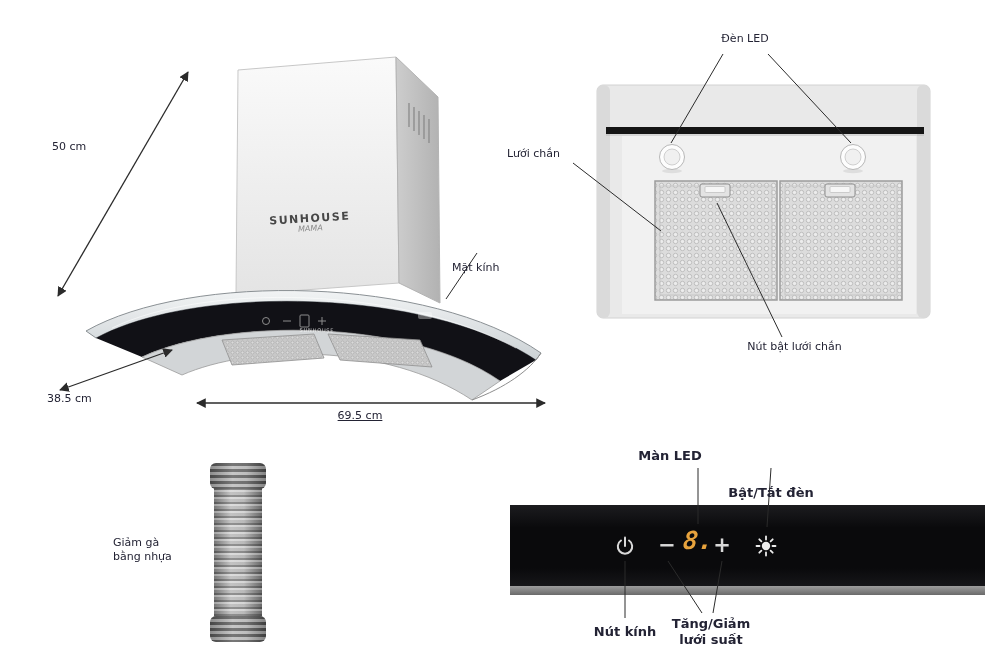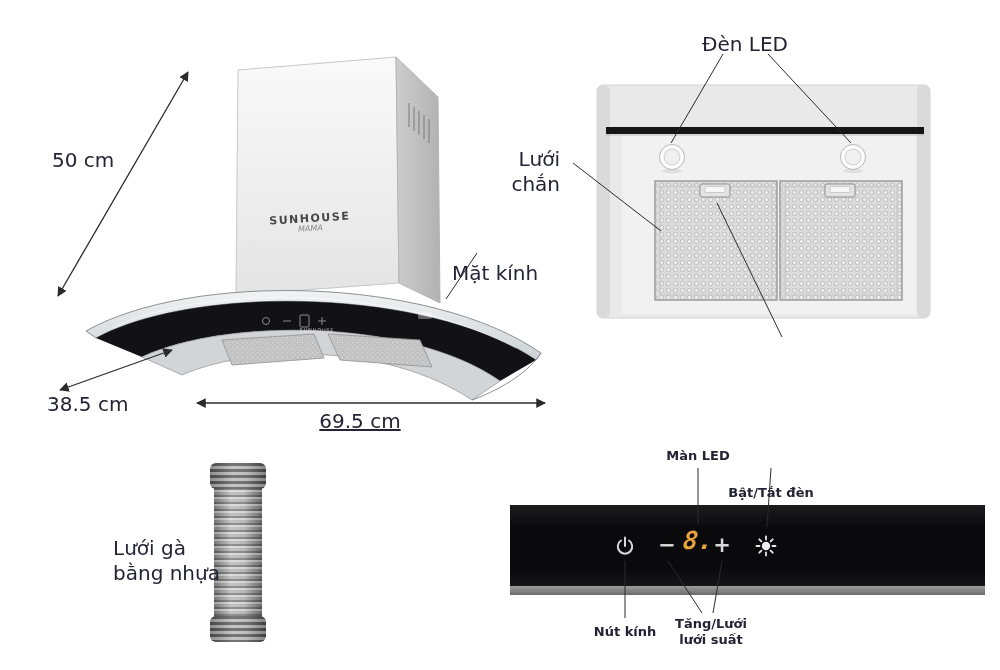--- a/index.html
+++ b/index.html
@@ -1,21 +1,21 @@
 <!DOCTYPE html>
 <html><head>
 <meta charset="utf-8">
 <style>
   html,body{margin:0;padding:0;background:#ffffff;}
   #stage{
     position:relative;width:1000px;height:670px;background:#ffffff;overflow:hidden;
     font-family:"DejaVu Sans","Liberation Sans",sans-serif;color:#232334;
   }
   #draw{position:absolute;left:0;top:0;z-index:3;pointer-events:none;}
-  .lbl{position:absolute;z-index:6;font-size:20px;color:#232334;line-height:1.25;}
+  .lbl{position:absolute;z-index:6;font-size:11px;color:#232334;line-height:1.25;}
   .lbl.bold{font-weight:bold;font-size:13px;}
   .center{text-align:center;}
   .right{text-align:right;}
   
   .brand{position:absolute;left:258px;top:212px;width:104px;z-index:6;text-align:center;
          transform:rotate(-3.5deg);}
   .brand .main{font-size:11px;font-weight:bold;letter-spacing:1.5px;color:#474747;}
   .brand .sub{font-size:8px;font-style:italic;color:#8a8a8a;margin-top:-1px;}
   .band-brand{position:absolute;left:282px;top:327px;width:70px;z-index:6;text-align:center;
               font-size:5px;letter-spacing:.8px;color:rgba(255,255,255,.75);transform:rotate(1deg);}
@@ -159,33 +159,34 @@
       <line x1="722" y1="561" x2="713" y2="613" stroke="#2b2b2b"></line>
     </g>
   </svg>
 
   <div class="brand">
     <div class="main">SUNHOUSE</div>
     <div class="sub">MAMA</div>
   </div>
   <div class="band-brand">SUNHOUSE</div>
 
-  <div class="lbl" style="left:52px;top:148px;">50 cm</div>
+  <div class="lbl" style="left:52px;top:140px;">50 cm</div>
   <div class="lbl" style="left:47px;top:392px;">38.5 cm</div>
   <div class="lbl center" style="left:310px;top:409px;width:100px;text-decoration:underline;">69.5 cm</div>
   <div class="lbl" style="left:452px;top:228px;margin-top:33px;">Mặt kính</div>
 
   <div class="lbl center" style="left:695px;top:32px;width:100px;">Đèn LED</div>
   <div class="lbl right" style="left:478px;top:147px;width:82px;">Lưới chắn</div>
+  <div class="lbl center" style="left:712px;top:340px;width:165px;">Nút bật lưới chắn</div>
 
   <div class="duct"></div>
   <div class="duct-cap cap-top"></div>
   <div class="duct-cap cap-bottom"></div>
   <div class="lbl" style="left:113px;top:536px;">
-    <div>Lưới gà</div>
+    <div>Giảm gà</div>
     <div>bằng nhựa</div>
   </div>
 
   <div class="panel">
     <svg class="pc" style="left:103px;top:29px;" width="24" height="24" viewBox="0 0 24 24">
       <path d="M8,6.5 A7.2,7.2 0 1 0 16,6.5" fill="none" stroke="#d9d9d9" stroke-width="2" stroke-linecap="round"></path>
       <line x1="12" y1="3.5" x2="12" y2="12" stroke="#d9d9d9" stroke-width="2" stroke-linecap="round"></line>
     </svg>
     <div class="pc sign" style="left:146px;top:29px;">−</div>
     <div class="pc seg" style="left:173px;top:23px;">8.</div>
@@ -199,21 +200,21 @@
           <line x1="18.5" y1="12" x2="21.5" y2="12"></line>
         <line x1="5.3" y1="5.3" x2="7.4" y2="7.4"></line>
           <line x1="16.6" y1="16.6" x2="18.7" y2="18.7"></line>
         <line x1="5.3" y1="18.7" x2="7.4" y2="16.6"></line>
           <line x1="16.6" y1="7.4" x2="18.7" y2="5.3"></line>
       </g>
     </svg>
   </div>
   <div class="panel-strip"></div>
 
-  <div class="lbl bold center" style="left:656px;top:448px;width:84px;">Màn LED</div>
+  <div class="lbl bold center" style="left:628px;top:448px;width:84px;">Màn LED</div>
   <div class="lbl bold center" style="left:728px;top:448px;width:86px;margin-top:37px;">Bật/Tắt đèn</div>
   <div class="lbl bold center" style="left:583px;top:624px;width:84px;">Nút kính</div>
   <div class="lbl bold center" style="left:666px;top:616px;width:90px;">
-    <div>Tăng/Lưới</div>
+    <div>Tăng/Giảm</div>
     <div>lưới suất</div>
   </div>
 
 </div>
 
 </body></html>

